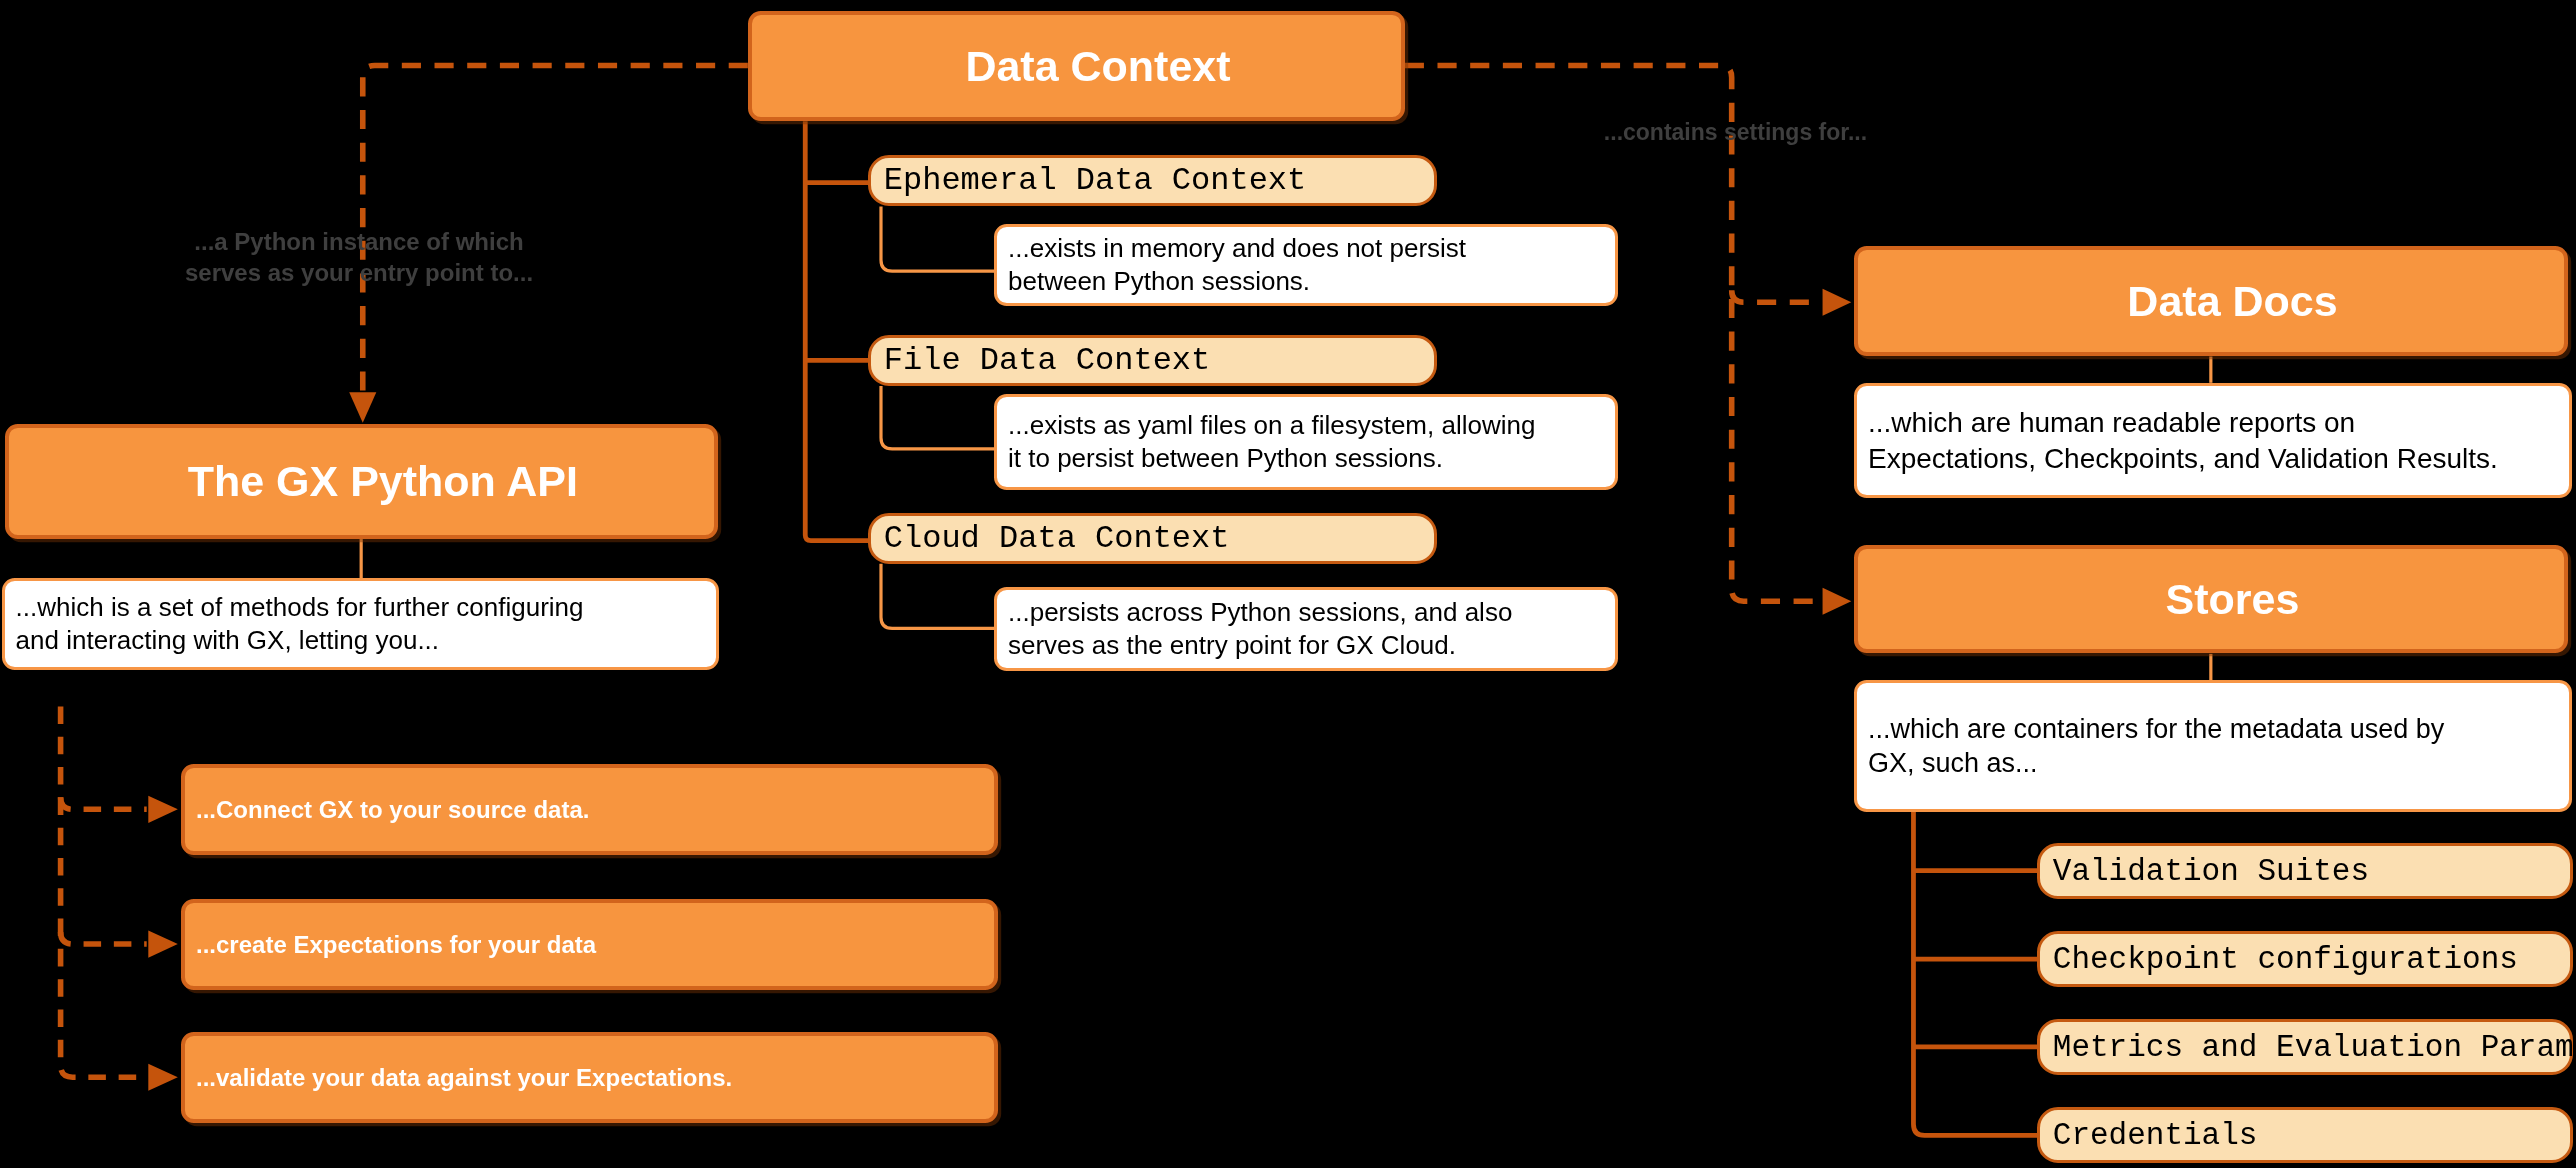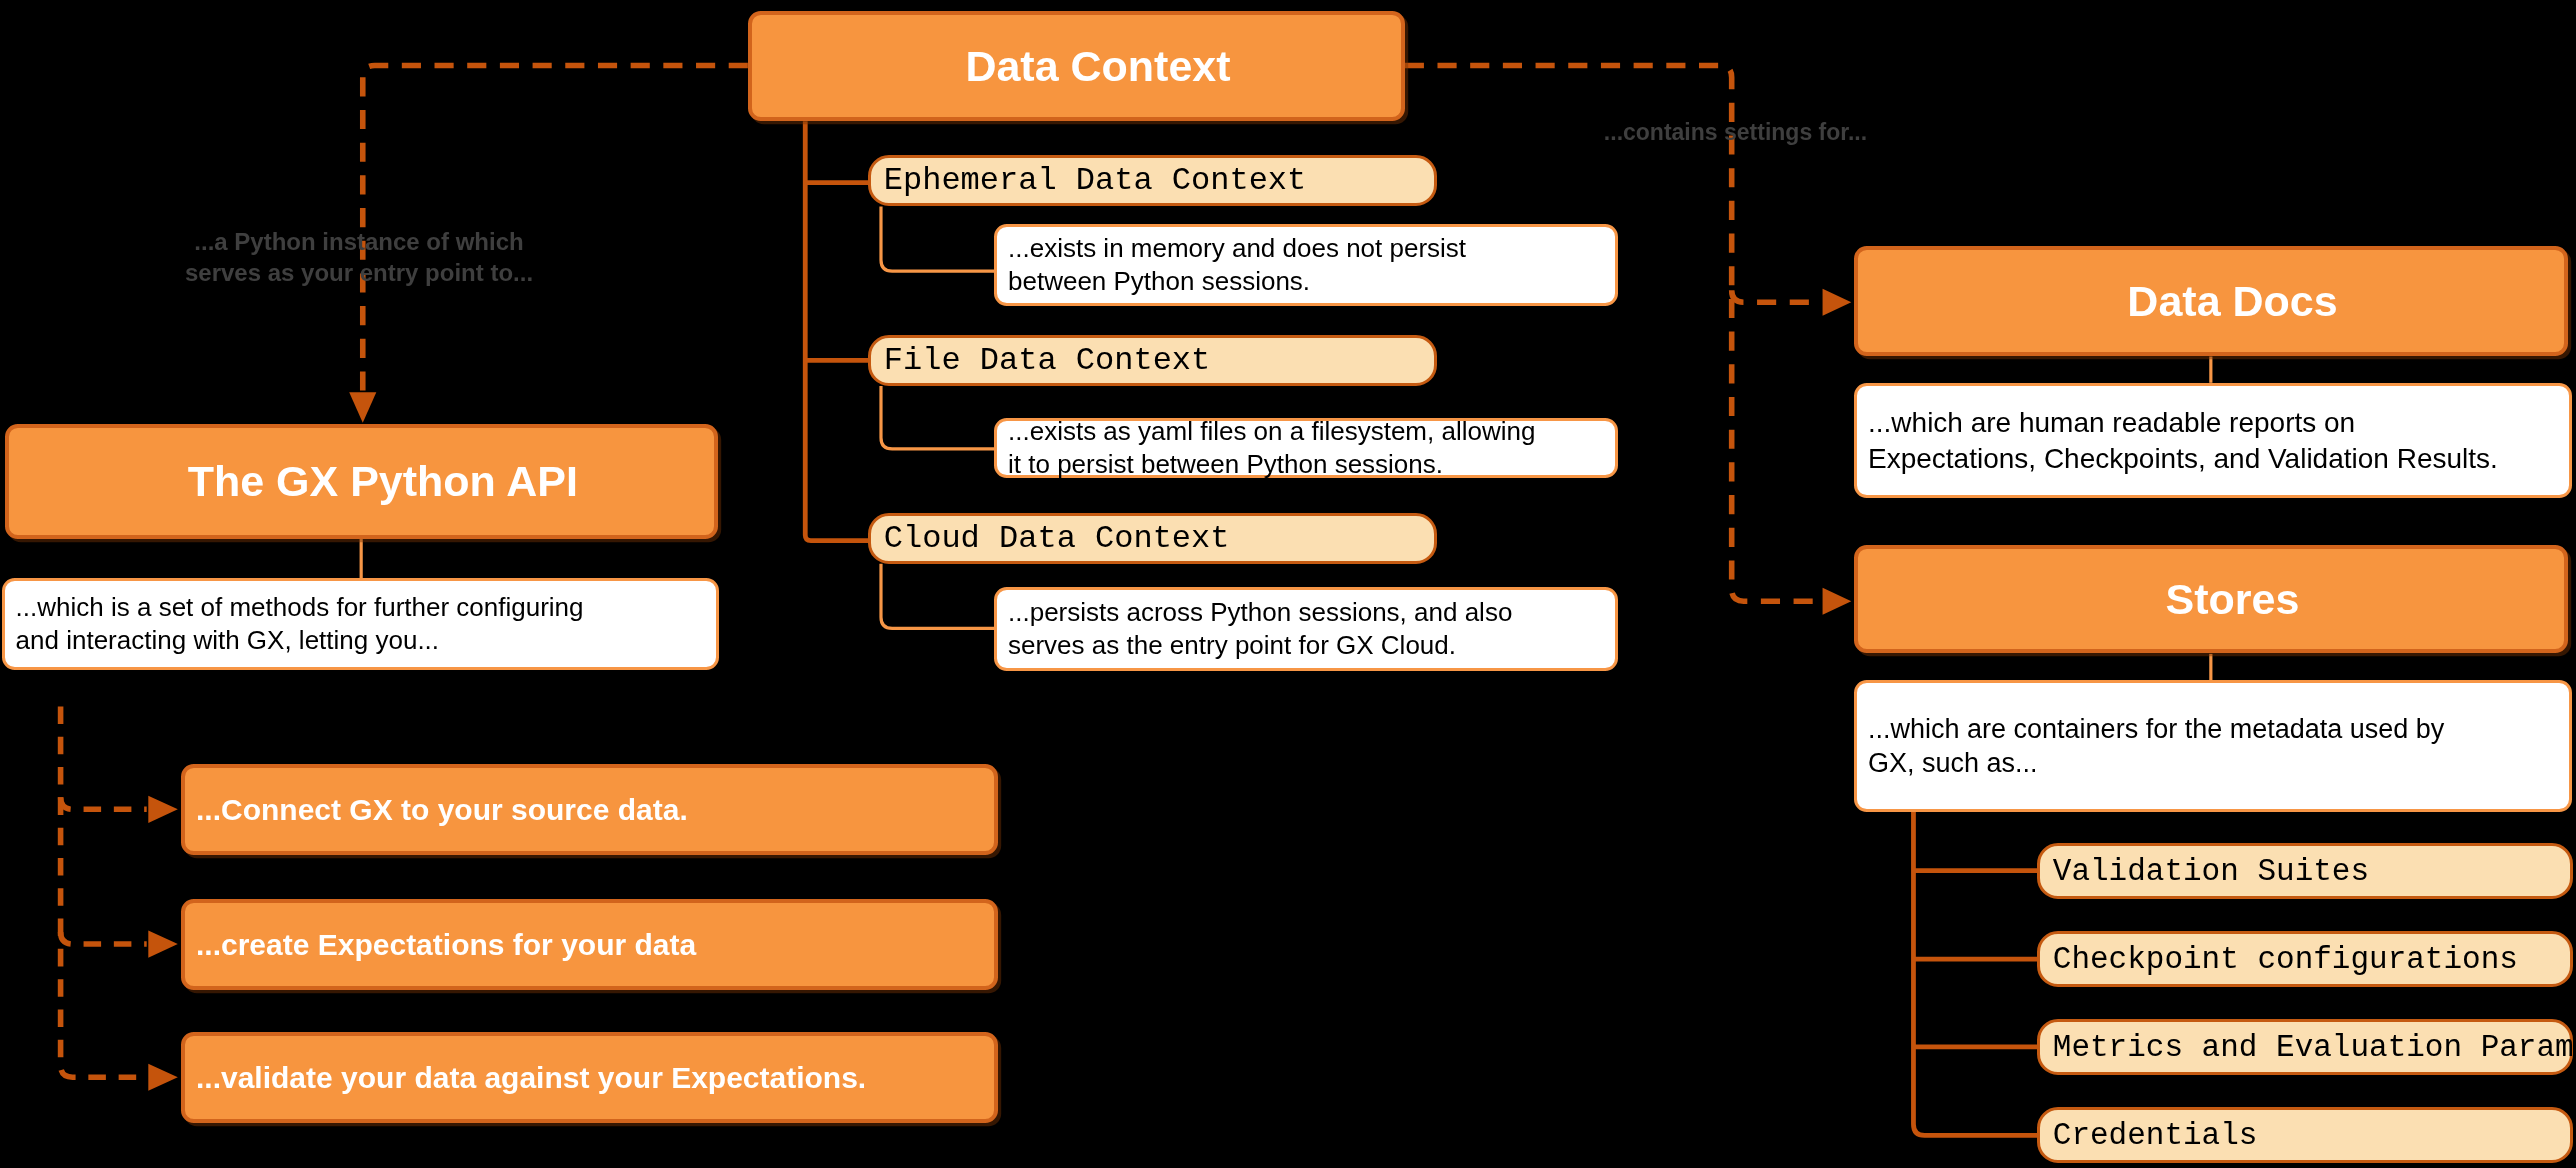--- a/index.html
+++ b/index.html
@@ -10,21 +10,21 @@
   .box{position:absolute;box-sizing:border-box;display:flex;flex-direction:column;justify-content:center;padding-left:43px;}
   
   .node{
     background:#F7953F;border:4.8px solid #D2641C;border-radius:12.8px;
     align-items:center;color:#FFFFFF;font-weight:bold;font-size:43px;text-align:center;
     box-shadow:3.2px 3.2px 0 rgba(120,50,5,0.45);
   }
   
   .action{
     background:#F7953F;border:4.8px solid #D2641C;border-radius:12.8px;
-    color:#FFFFFF;font-weight:bold;font-size:30px;padding-left:11px;
+    color:#FFFFFF;font-weight:bold;font-size:24px;padding-left:11px;
     box-shadow:3.2px 3.2px 0 rgba(120,50,5,0.45);white-space:nowrap;
   }
   
   .leaf{
     background:#FBDFB2;border:3.2px solid #C55A11;border-radius:21px;
     color:#000000;font-size:32px;padding-left:12.8px;white-space:nowrap;font-family:Liberation Mono, monospace;
   }
   .leaf.small{font-size:31px;}
   
   .desc{
@@ -85,21 +85,21 @@
     <span>Ephemeral Data Context</span>
   </div>
   <div class="box desc" style="left:994px;top:224px;width:624px;height:82px;font-size:26px;">
     <span class="line">...exists in memory and does not persist</span>
     <span class="line">between Python sessions.</span>
   </div>
 
   <div class="box leaf" style="left:868px;top:335px;width:569px;height:51px;">
     <span>File Data Context</span>
   </div>
-  <div class="box desc" style="left:994px;top:418px;width:624px;height:60px;font-size:26px;">
+  <div class="box desc" style="left:994px;top:394px;width:624px;height:96px;font-size:26px;">
     <span class="line">...exists as yaml files on a filesystem, allowing</span>
     <span class="line">it to persist between Python sessions.</span>
   </div>
 
   <div class="box leaf" style="left:868px;top:513px;width:569px;height:51px;">
     <span>Cloud Data Context</span>
   </div>
   <div class="box desc" style="left:994px;top:587px;width:624px;height:84px;font-size:26px;">
     <span class="line">...persists across Python sessions, and also</span>
     <span class="line">serves as the entry point for GX Cloud.</span>

